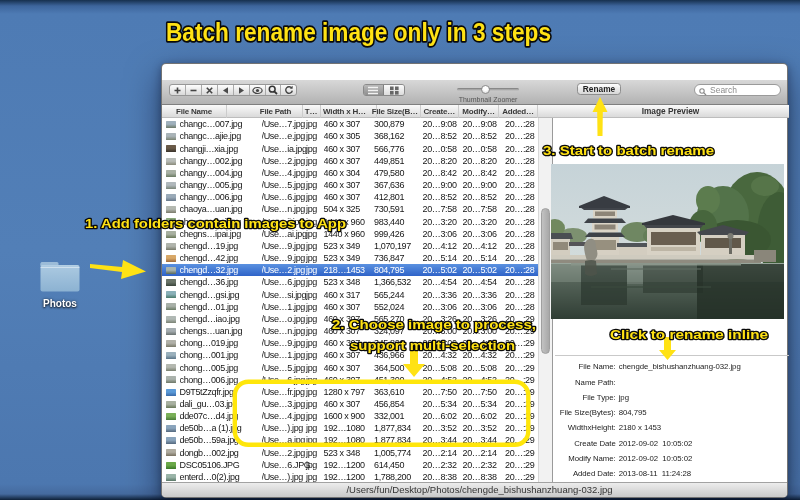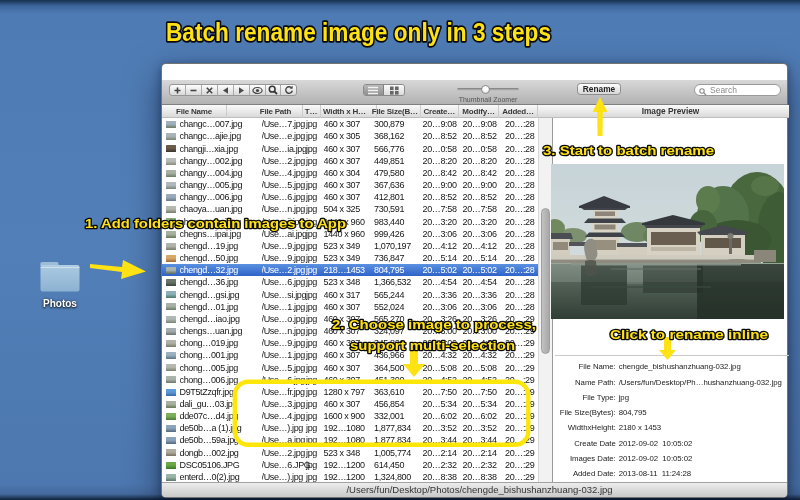--- a/index.html
+++ b/index.html
@@ -272,21 +272,21 @@
       <span class="c p">/Use…9.jpg</span>
       <span class="c t">jpg</span>
       <span class="c w">523 x 349</span>
       <span class="c s">1,070,197</span>
       <span class="c d1">20…4:12</span>
       <span class="c d2">20…4:12</span>
       <span class="c d3">20…:28</span>
     </div>
 <div class="row" style="top:188.06px">
       <span class="th" style="background:linear-gradient(#d8a868 45%,#a06a3a)"></span>
-      <span class="c n">chengd…50.jpg</span>
+      <span class="c n">chengd…42.jpg</span>
       <span class="c p">/Use…9.jpg</span>
       <span class="c t">jpg</span>
       <span class="c w">523 x 349</span>
       <span class="c s">736,847</span>
       <span class="c d1">20…5:14</span>
       <span class="c d2">20…5:14</span>
       <span class="c d3">20…:28</span>
     </div>
 <div class="row sel" style="top:200.22px">
       <span class="th" style="background:linear-gradient(#a8b4b0 45%,#5a6a5a)"></span>
@@ -474,21 +474,21 @@
       <span class="c d1">20…2:32</span>
       <span class="c d2">20…2:32</span>
       <span class="c d3">20…:29</span>
     </div>
 <div class="row" style="top:406.94px">
       <span class="th" style="background:linear-gradient(#9ab4a8 45%,#5a7868)"></span>
       <span class="c n">enterd…0(2).jpg</span>
       <span class="c p">/Use…).jpg</span>
       <span class="c t">jpg</span>
       <span class="c w">192…1200</span>
-      <span class="c s">1,324,800</span>
+      <span class="c s">1,788,200</span>
       <span class="c d1">20…8:38</span>
       <span class="c d2">20…8:38</span>
       <span class="c d3">20…:29</span>
     </div>
   <div class="sbar">
       <div class="sthumb"></div>
     </div>
   <div class="pdiv"></div>
   <div class="photo"><svg width="233" height="155" viewBox="0 0 233 155">
 <defs>
@@ -566,40 +566,39 @@
 <rect x="60" y="104" width="90" height="2" fill="#5d6b60" opacity=".6"></rect>
 <rect x="40" y="122" width="120" height="2" fill="#3a4a3e" opacity=".6"></rect>
 </svg></div>
   <div class="isep"></div>
 <div class="irow" style="top:295.2px">
       <span class="il">File Name:</span>
       <span class="iv">chengde_bishushanzhuang-032.jpg</span>
     </div>
     <div class="irow" style="top:310.5px">
       <span class="il">Name Path:</span>
-      <span class="iv">/Users/fun/Desktop/Ph…hushanzhuang-032.jpg</span>
     </div>
     <div class="irow" style="top:325.8px">
       <span class="il">File Type:</span>
       <span class="iv">jpg</span>
     </div>
     <div class="irow" style="top:341.1px">
       <span class="il">File Size(Bytes):</span>
       <span class="iv">804,795</span>
     </div>
     <div class="irow" style="top:356.4px">
       <span class="il">WidthxHeight:</span>
       <span class="iv">2180 x 1453</span>
     </div>
     <div class="irow" style="top:371.7px">
       <span class="il">Create Date</span>
       <span class="iv">2012-09-02&nbsp; 10:05:02</span>
     </div>
     <div class="irow" style="top:387.0px">
-      <span class="il">Images Date:</span>
+      <span class="il">Modify Name:</span>
       <span class="iv">2012-09-02&nbsp; 10:05:02</span>
     </div>
     <div class="irow" style="top:402.3px">
       <span class="il">Added Date:</span>
       <span class="iv">2013-08-11&nbsp; 11:24:28</span>
     </div>
   <div class="bbar">/Users/fun/Desktop/Photos/chengde_bishushanzhuang-032.jpg</div>
 </div>
 
 <svg class="folder" viewBox="0 0 40 35">

